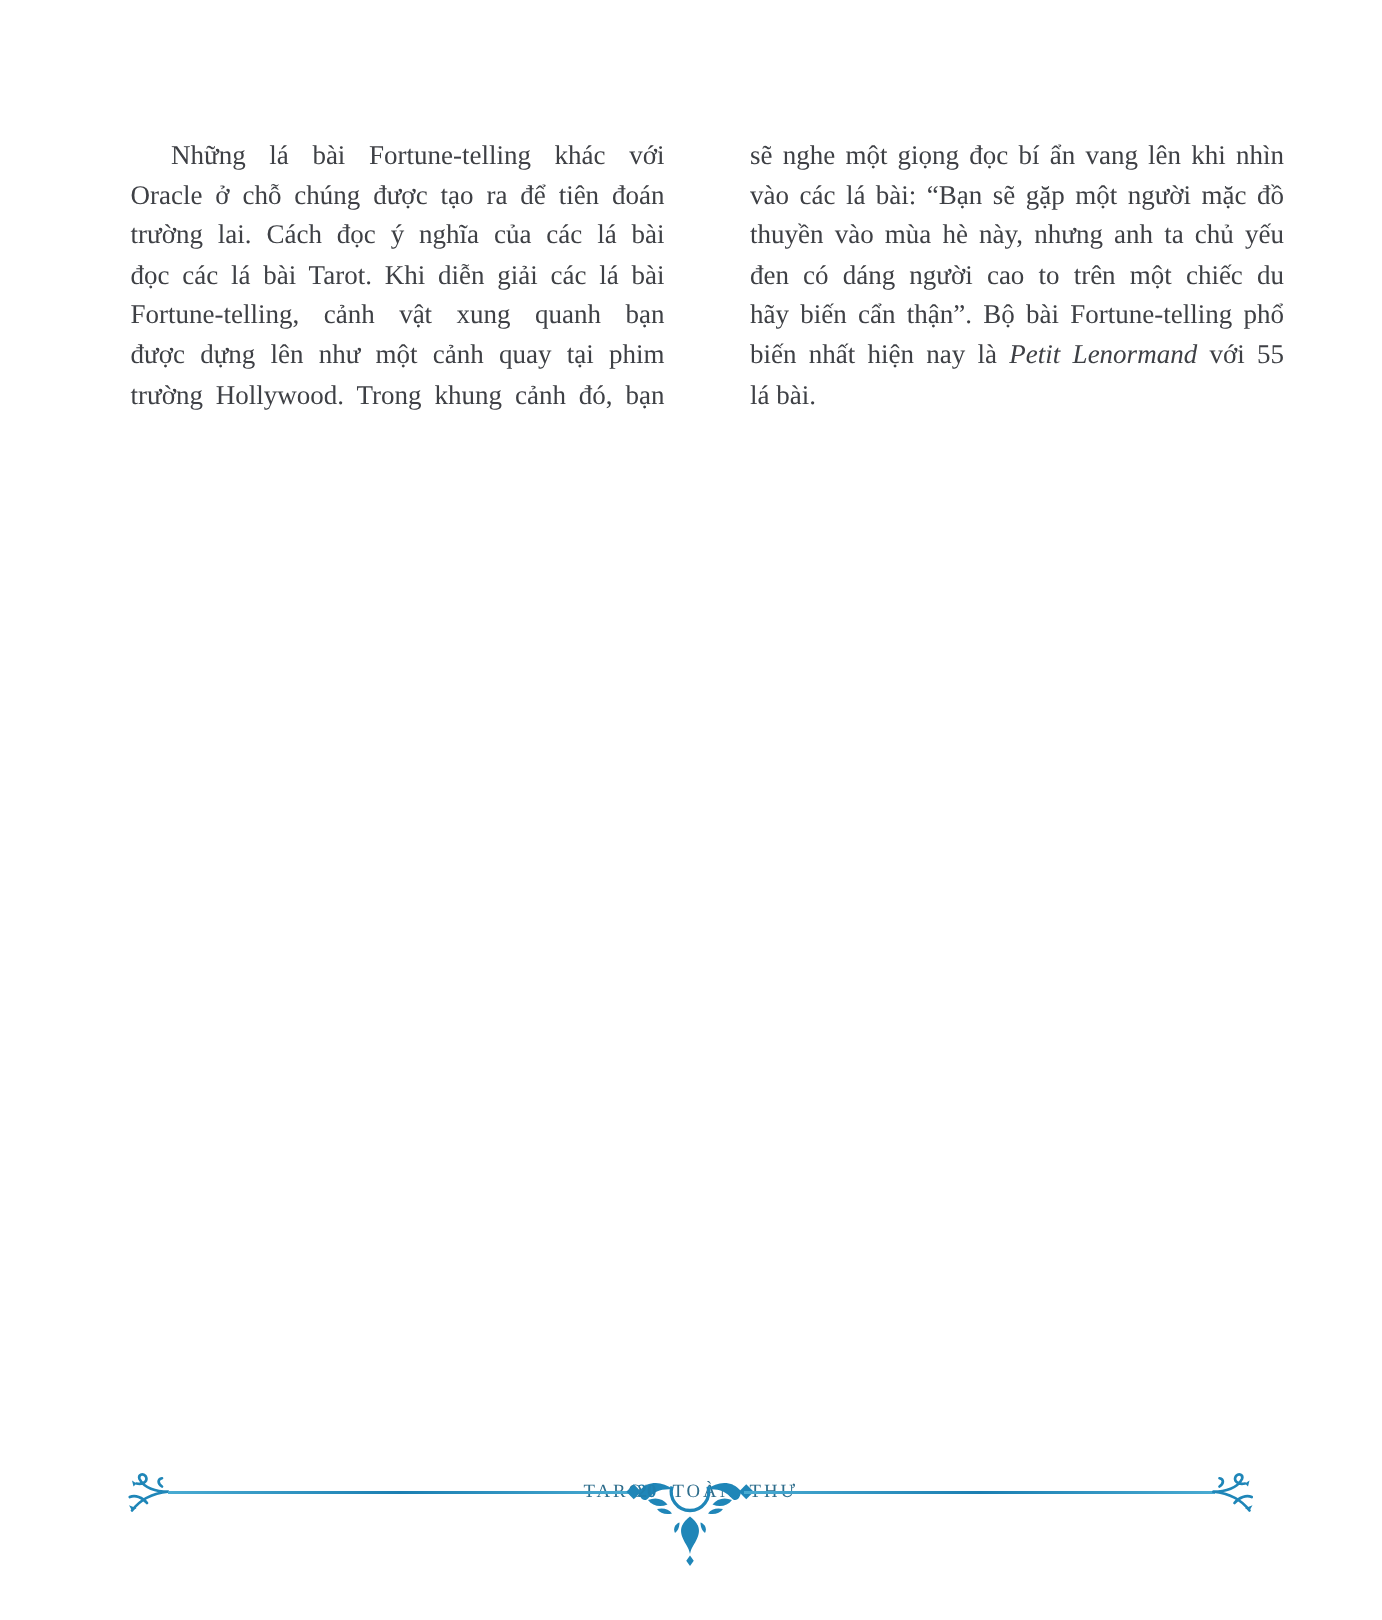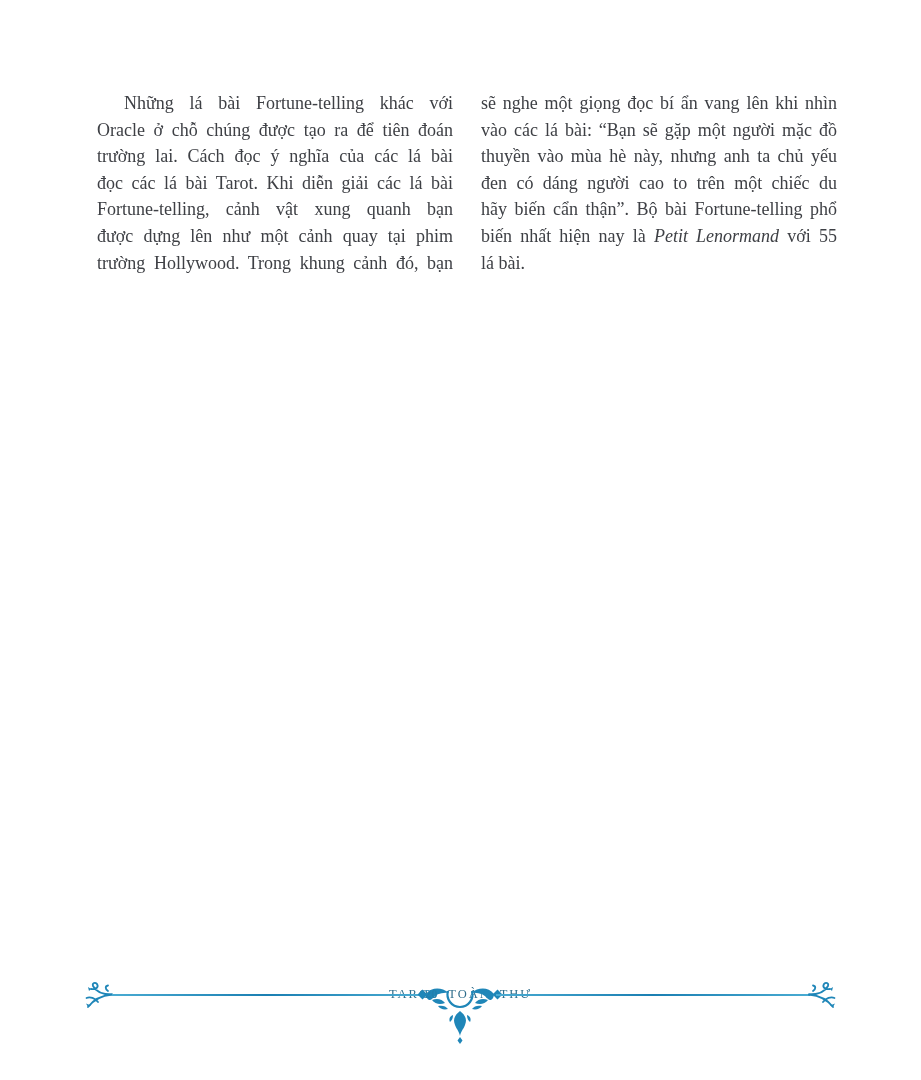--- a/index.html
+++ b/index.html
@@ -5,22 +5,22 @@
   html,body{margin:0;padding:0;}
   body{
     width:921px;height:1080px;position:relative;background:#ffffff;
     font-family:"Liberation Serif","DejaVu Serif",serif;
     overflow:hidden;
   }
   .col{
     position:absolute;top:90px;width:356px;
     font-size:18px;line-height:26.6px;color:#3e4045;
   }
-  .col-left{left:97px;}
-  .col-right{left:481px;}
+  .col-left{left:87px;}
+  .col-right{left:500px;}
   .tline{
     text-align:justify;
     text-align-last:justify;
   }
   .tline.indent{padding-left:27px;}
   .tline.lastline{text-align-last:left;}
   .italic{font-style:italic;}
 
   .running-head{
     position:absolute;top:966px;left:0;width:921px;

